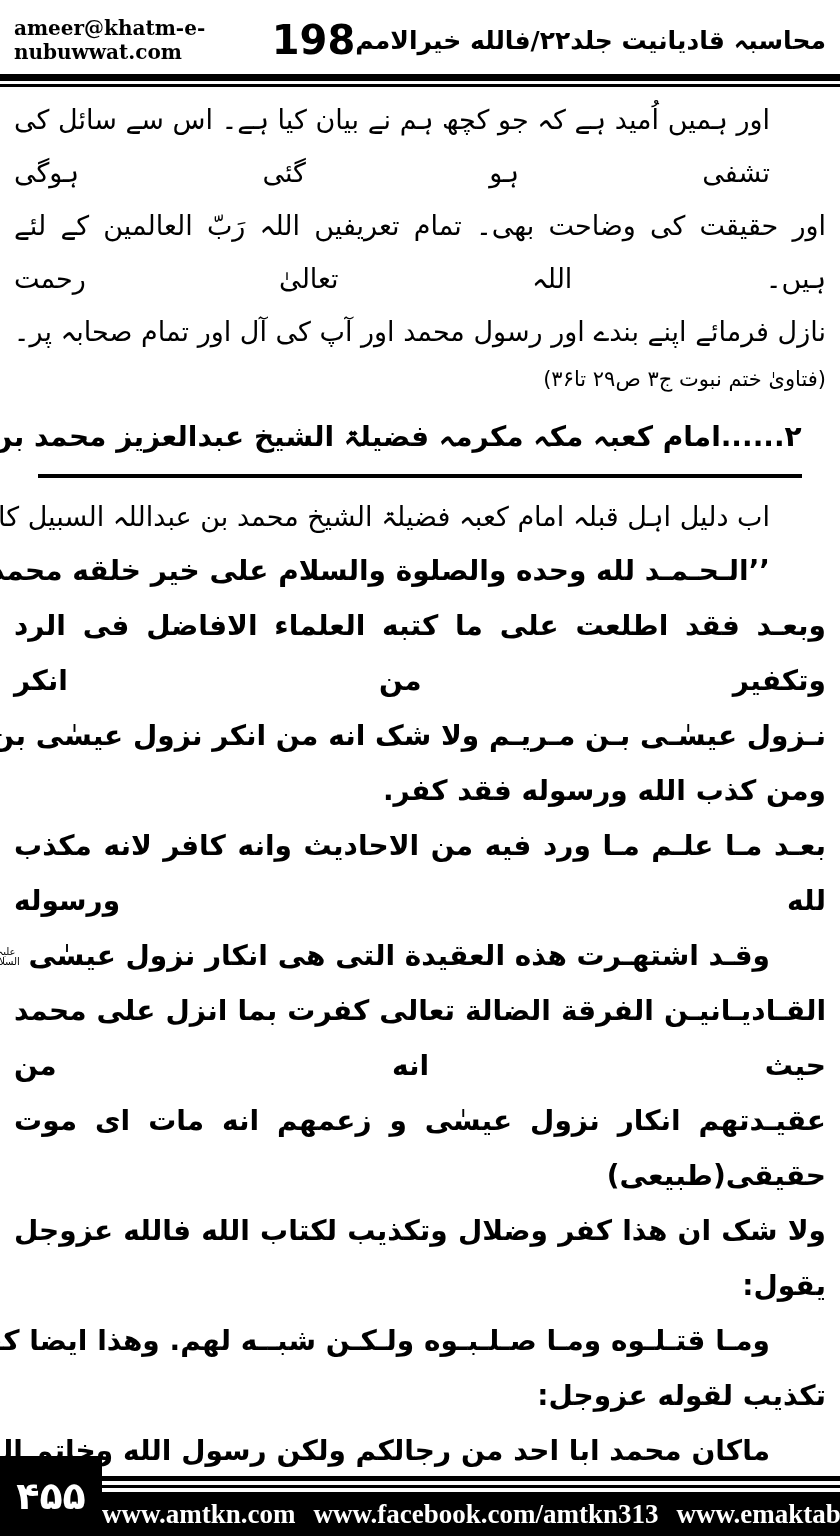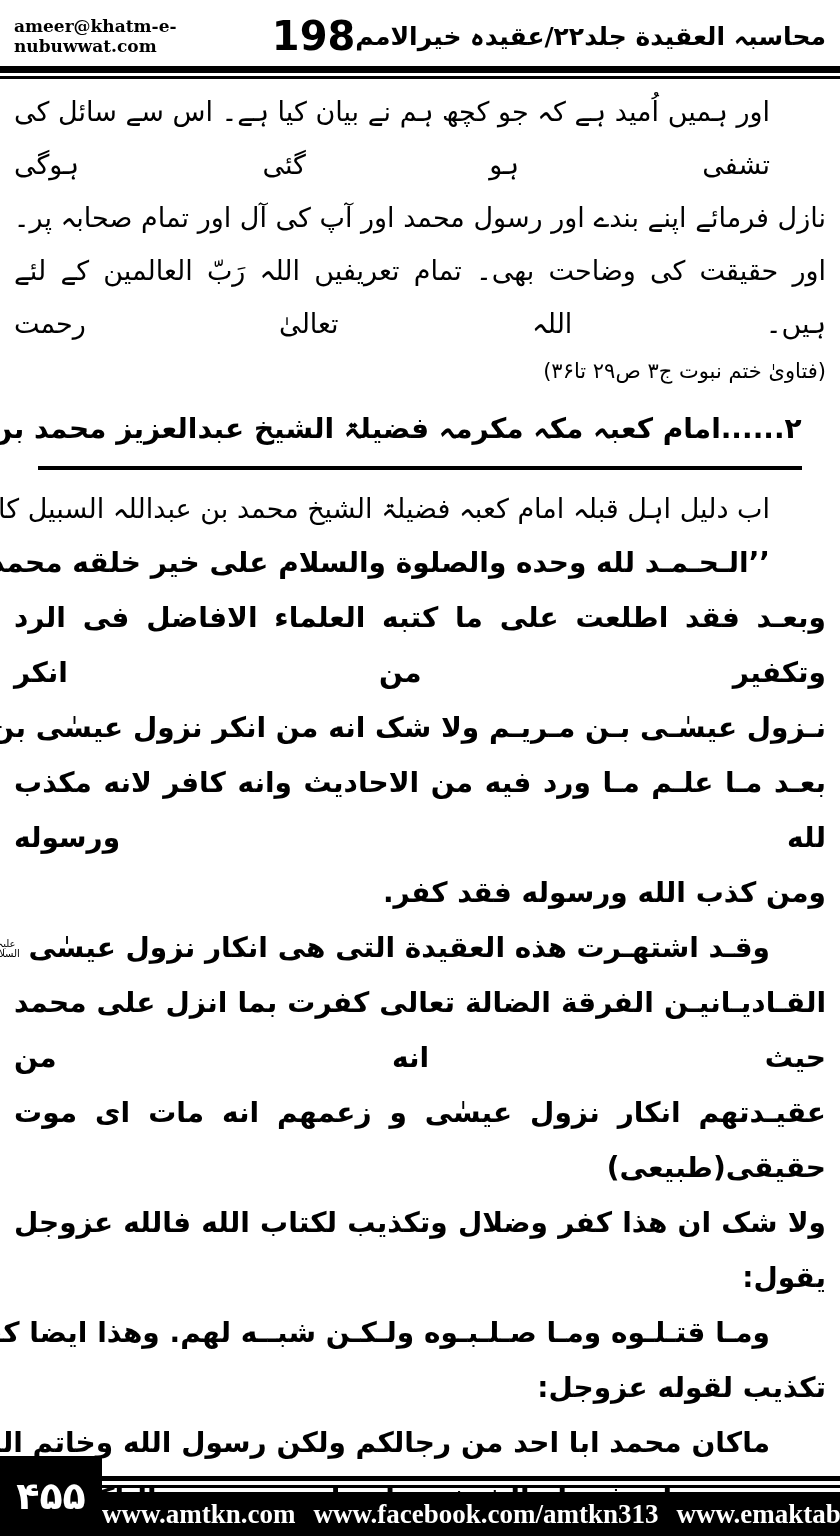--- a/index.html
+++ b/index.html
@@ -17,21 +17,21 @@
     display:flex;
     direction:ltr;
     justify-content:space-between;
     align-items:center;
     padding:16px 14px 4px 14px;
   }
   .header-left{display:flex;align-items:center;}
   .email{
     font-family:"DejaVu Serif", serif;
     font-weight:bold;
-    font-size:17px;
+    font-size:20px;
     letter-spacing:0px;
   }
   .page-num-top{
     font-family:"DejaVu Sans", sans-serif;
     font-weight:bold;
     font-size:40px;
     margin-left:34px;
     line-height:1;
   }
   .book-title{
@@ -137,46 +137,46 @@
 </head>
 <body>
 
 <div class="page">
 
   <div class="header">
     <div class="header-left">
       <span class="email">ameer@khatm-e-nubuwwat.com</span>
       <span class="page-num-top">198</span>
     </div>
-    <div class="book-title">محاسبہ العقیدة جلد۲۲/عقیدہ خیرالامم</div>
+    <div class="book-title">محاسبہ قادیانیت جلد۲۲/فالله خیرالامم</div>
   </div>
   <div class="top-rule-thick"></div>
   <div class="top-rule-thin"></div>
 
   <div class="body-text">
 
     <div class="line urdu justify indent">اور ہمیں اُمید ہے کہ جو کچھ ہم نے بیان کیا ہے۔ اس سے سائل کی تشفی ہو گئی ہوگی</div>
+    <div class="line urdu justify">اور حقیقت کی وضاحت بھی۔ تمام تعریفیں اللہ رَبّ العالمین کے لئے ہیں۔ اللہ تعالیٰ رحمت</div>
     <div class="line urdu">نازل فرمائے اپنے بندے اور رسول محمد اور آپ کی آل اور تمام صحابہ پر۔</div>
-    <div class="line urdu justify">اور حقیقت کی وضاحت بھی۔ تمام تعریفیں اللہ رَبّ العالمین کے لئے ہیں۔ اللہ تعالیٰ رحمت</div>
 
     <div class="ref-line">(فتاویٰ ختم نبوت ج۳ ص۲۹ تا۳۶)</div>
 
     <div class="heading">۲......امام کعبہ مکہ مکرمہ فضیلۃ الشیخ عبدالعزیز محمد بن عبداللہ السبیل</div>
 
     <div class="line urdu indent">اب دلیل اہل قبلہ امام کعبہ فضیلۃ الشیخ محمد بن عبداللہ السبیل کا فتویٰ ملاحظہ ہو۔</div>
 
     <div class="line arabic indent">
       <span>’’الـحـمـد لله وحده والصلوة والسلام علی خیر خلقه محمد</span>
     </div>
     <div class="line arabic justify">وبعـد فقد اطلعت علی ما کتبه العلماء الافاضل فی الرد وتکفیر من انکر</div>
     <div class="line arabic">
       <span>نـزول عیسٰـی بـن مـریـم ولا شک انه من انکر نزول عیسٰی بن مریم</span>
     </div>
+    <div class="line arabic">ومن کذب الله ورسوله فقد کفر.</div>
     <div class="line arabic justify">بعـد مـا علـم مـا ورد فیه من الاحادیث وانه کافر لانه مکذب لله ورسوله</div>
-    <div class="line arabic">ومن کذب الله ورسوله فقد کفر.</div>
     <div class="line arabic indent">
       <span>وقـد اشتهـرت هذه العقیدة التی هی انکار نزول عیسٰی</span><span class="hon">علیہ السلام</span>
     </div>
     <div class="line arabic justify">القـادیـانیـن الفرقة الضالة تعالی کفرت بما انزل علی محمد حیث انه من</div>
     <div class="line arabic justify">عقیـدتهم انکار نزول عیسٰی و زعمهم انه مات ای موت حقیقی(طبیعی)</div>
     <div class="line arabic justify">ولا شک ان هذا کفر وضلال وتکذیب لکتاب الله فالله عزوجل یقول:</div>
     <div class="line arabic indent">ومـا قتـلـوه ومـا صـلـبـوه ولـکـن شبــه لهم. وهذا ایضا کفر لانـه</div>
     <div class="line arabic">تکذیب لقوله عزوجل:</div>
     <div class="line arabic indent">ماکان محمد ابا احد من رجالکم ولکن رسول الله وخاتم النبیین</div>
     <div class="line arabic indent">وحیـث انه فضیلة الشیخ منظور احمد جنیوتی الباکستانی طلب منی</div>

